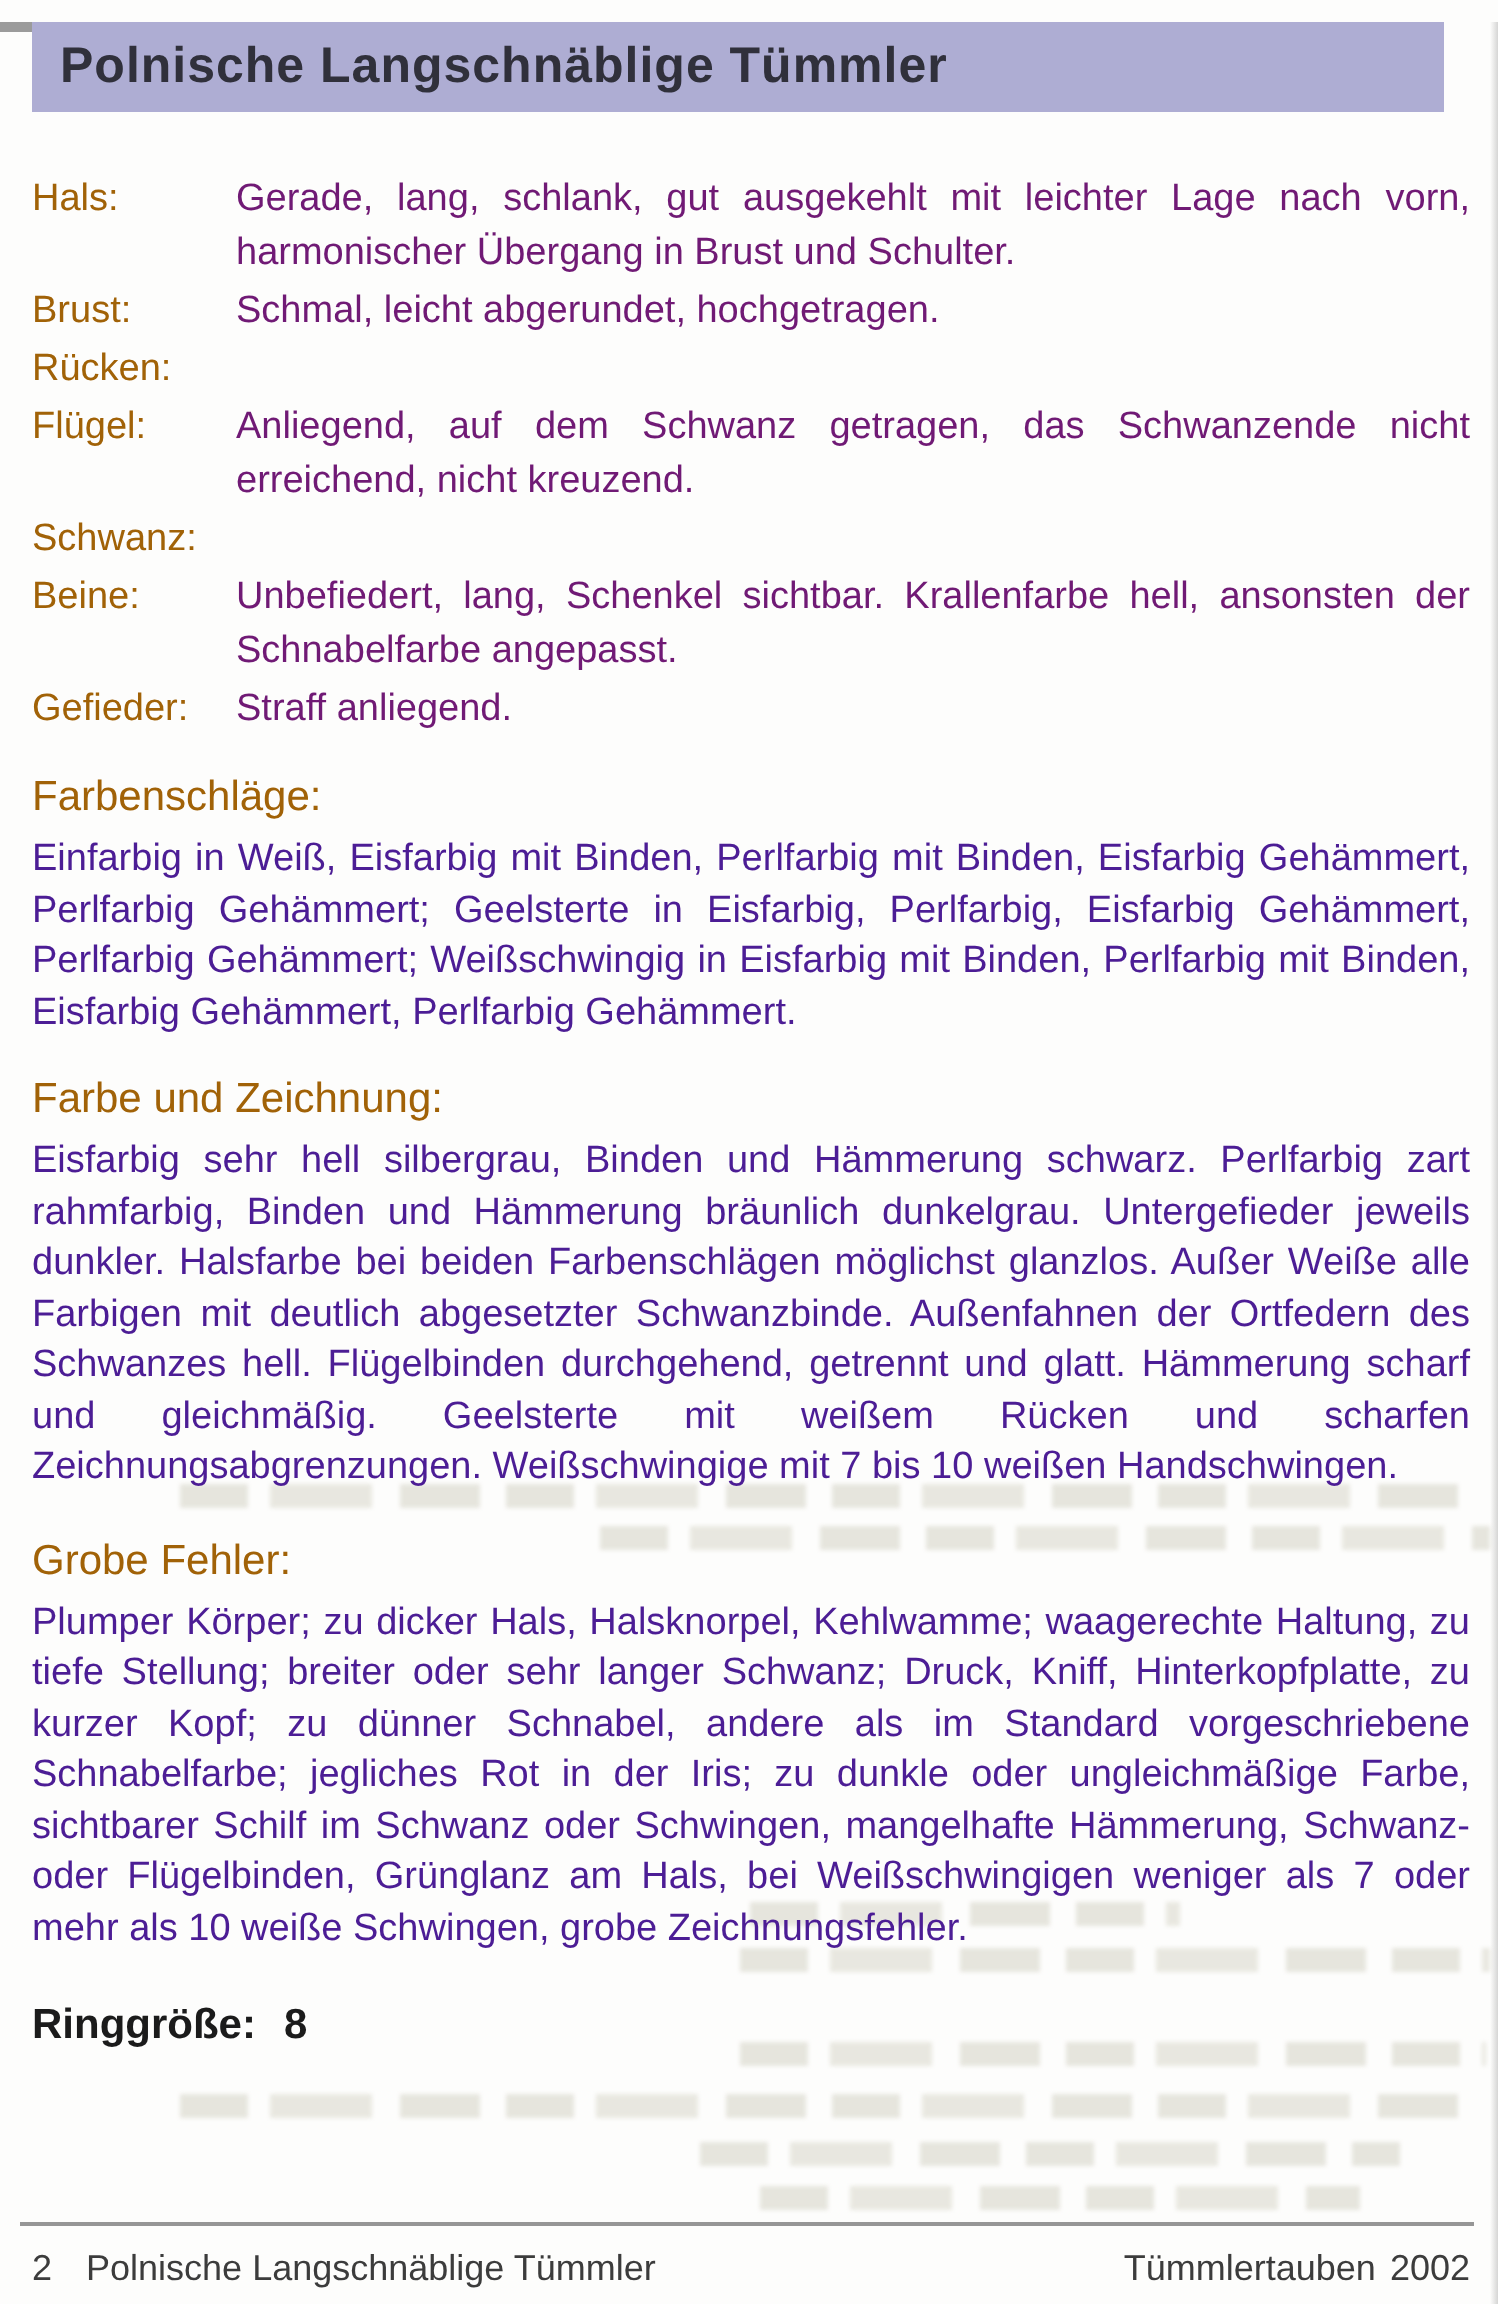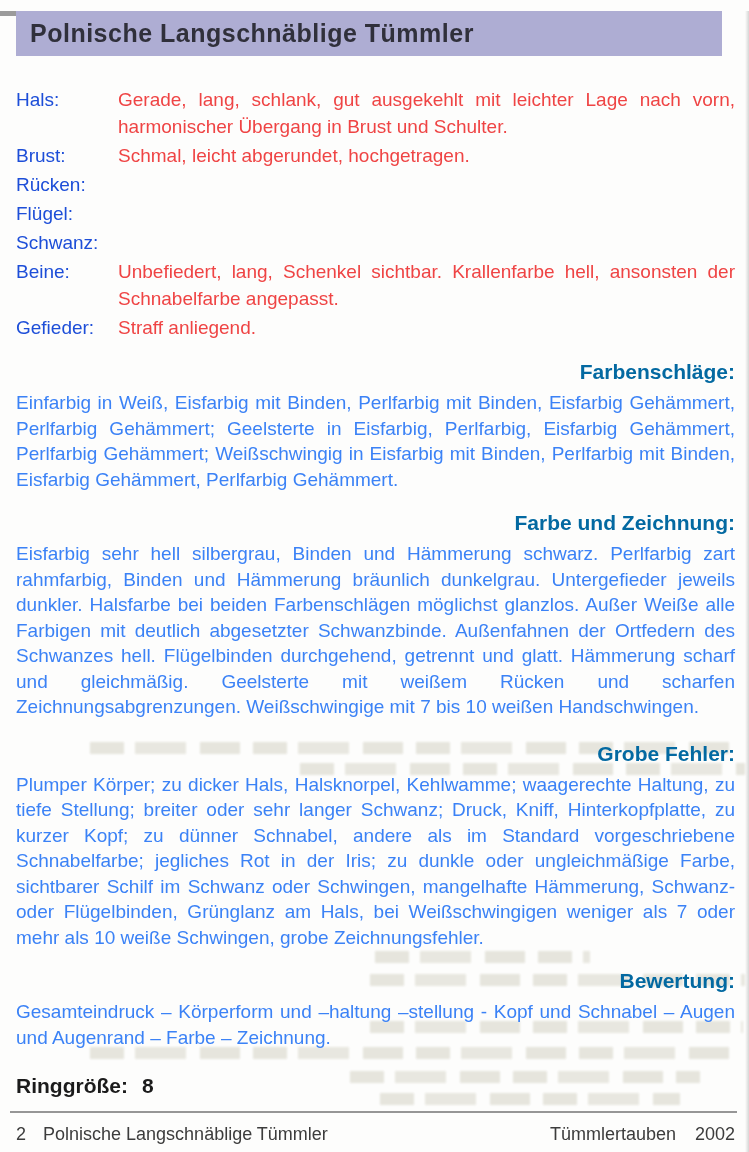--- a/index.html
+++ b/index.html
@@ -51,56 +51,56 @@
   .title-bar h1 {
     margin: 0;
     font-size: 25px; font-weight: 700; letter-spacing: .5px;
     color: #30303b;
   }
 
   .defs { margin: 30px 14px 0 16px; position: relative; z-index: 2; }
   .def-row { display: flex; margin-bottom: 2px; }
   .def-term {
     width: 102px; flex: 0 0 102px;
-    font-size: 19px; line-height: 27px; color: #1d4ed8;
+    font-size: 19px; line-height: 27px; color: #a16207;
   }
   .def-desc {
     flex: 1; text-align: justify;
-    font-size: 19px; line-height: 27px; color: #ef4444;
+    font-size: 19px; line-height: 27px; color: #701a75;
   }
 
   .section { margin: 0 14px 0 16px; position: relative; z-index: 2; }
   .section h2 {
     margin: 19px 0 6px 0;
-    font-size: 21px; font-weight: 700; color: #0369a1; text-align: right;
+    font-size: 21px; font-weight: 400; color: #a16207;
   }
   .section.gap-large h2 { margin-top: 22px; }
   .section p {
     margin: 0; text-align: justify;
-    font-size: 19px; line-height: 25.5px; color: #3b82f6;
+    font-size: 19px; line-height: 25.5px; color: #4c1d95;
   }
 
   .ring-row {
     margin: 24px 14px 0 16px; position: relative; z-index: 2;
     font-size: 21px; font-weight: 700; color: #1b1b1b;
   }
   .ring-row .ring-value { margin-left: 14px; }
 
   .footer-rule {
     position: absolute; left: 10px; right: 12px; top: 1100px;
     height: 2px; background: #969696; z-index: 2;
   }
   .footer {
     position: absolute; left: 16px; right: 14px; top: 1113px;
     display: flex; justify-content: space-between;
     font-size: 18px; color: #3c3c3c; z-index: 2;
   }
   .footer .fgroup { display: flex; }
   .footer .page-num { margin-right: 17px; }
-  .footer .year { margin-left: 19px; }
+  .footer .year { margin-left: 7px; }
 </style>
 </head>
 <body>
 
 <div class="page">
 
   <div class="scan-top-edge"></div>
   <div class="scan-top-dashes"></div>
   <div class="scan-right-edge"></div>
 
@@ -124,20 +124,21 @@
     </div>
     <div class="def-row">
       <div class="def-term">Brust:</div>
       <div class="def-desc">Schmal, leicht abgerundet, hochgetragen.</div>
     </div>
     <div class="def-row">
       <div class="def-term">Rücken:</div>
     </div>
     <div class="def-row">
       <div class="def-term">Flügel:</div>
+      <div class="def-desc">Anliegend, auf dem Schwanz getragen, das Schwanzende nicht erreichend, nicht kreuzend.</div>
     </div>
     <div class="def-row">
       <div class="def-term">Schwanz:</div>
     </div>
     <div class="def-row">
       <div class="def-term">Beine:</div>
       <div class="def-desc">Unbefiedert, lang, Schenkel sichtbar. Krallenfarbe hell, ansonsten der Schnabelfarbe angepasst.</div>
     </div>
     <div class="def-row">
       <div class="def-term">Gefieder:</div>
@@ -153,24 +154,20 @@
   <section class="section">
     <h2>Farbe und Zeichnung:</h2>
     <p>Eisfarbig sehr hell silbergrau, Binden und Hämmerung schwarz. Perlfarbig zart rahmfarbig, Binden und Hämmerung bräunlich dunkelgrau. Untergefieder jeweils dunkler. Halsfarbe bei beiden Farbenschlägen möglichst glanzlos. Außer Weiße alle Farbigen mit deutlich abgesetzter Schwanzbinde. Außenfahnen der Ortfedern des Schwanzes hell. Flügelbinden durchgehend, getrennt und glatt. Hämmerung scharf und gleichmäßig. Geelsterte mit weißem Rücken und scharfen Zeichnungsabgrenzungen. Weißschwingige mit 7 bis 10 weißen Handschwingen.</p>
   </section>
 
   <section class="section gap-large">
     <h2>Grobe Fehler:</h2>
     <p>Plumper Körper; zu dicker Hals, Halsknorpel, Kehlwamme; waagerechte Haltung, zu tiefe Stellung; breiter oder sehr langer Schwanz; Druck, Kniff, Hinterkopfplatte, zu kurzer Kopf; zu dünner Schnabel, andere als im Standard vorgeschriebene Schnabelfarbe; jegliches Rot in der Iris; zu dunkle oder ungleichmäßige Farbe, sichtbarer Schilf im Schwanz oder Schwingen, mangelhafte Hämmerung, Schwanz- oder Flügelbinden, Grünglanz am Hals, bei Weißschwingigen weniger als 7 oder mehr als 10 weiße Schwingen, grobe Zeichnungsfehler.</p>
   </section>
 
-  <section class="section">
-    <h2>Bewertung:</h2>
-    <p>Gesamteindruck – Körperform und –haltung –stellung - Kopf und Schnabel – Augen und Augenrand – Farbe – Zeichnung.</p>
-  </section>
 
   <div class="ring-row">
     <span class="ring-label">Ringgröße:</span><span class="ring-value">8</span>
   </div>
 
   <div class="footer-rule"></div>
   <footer class="footer">
     <div class="fgroup">
       <span class="page-num">2</span>
       <span>Polnische Langschnäblige Tümmler</span>

